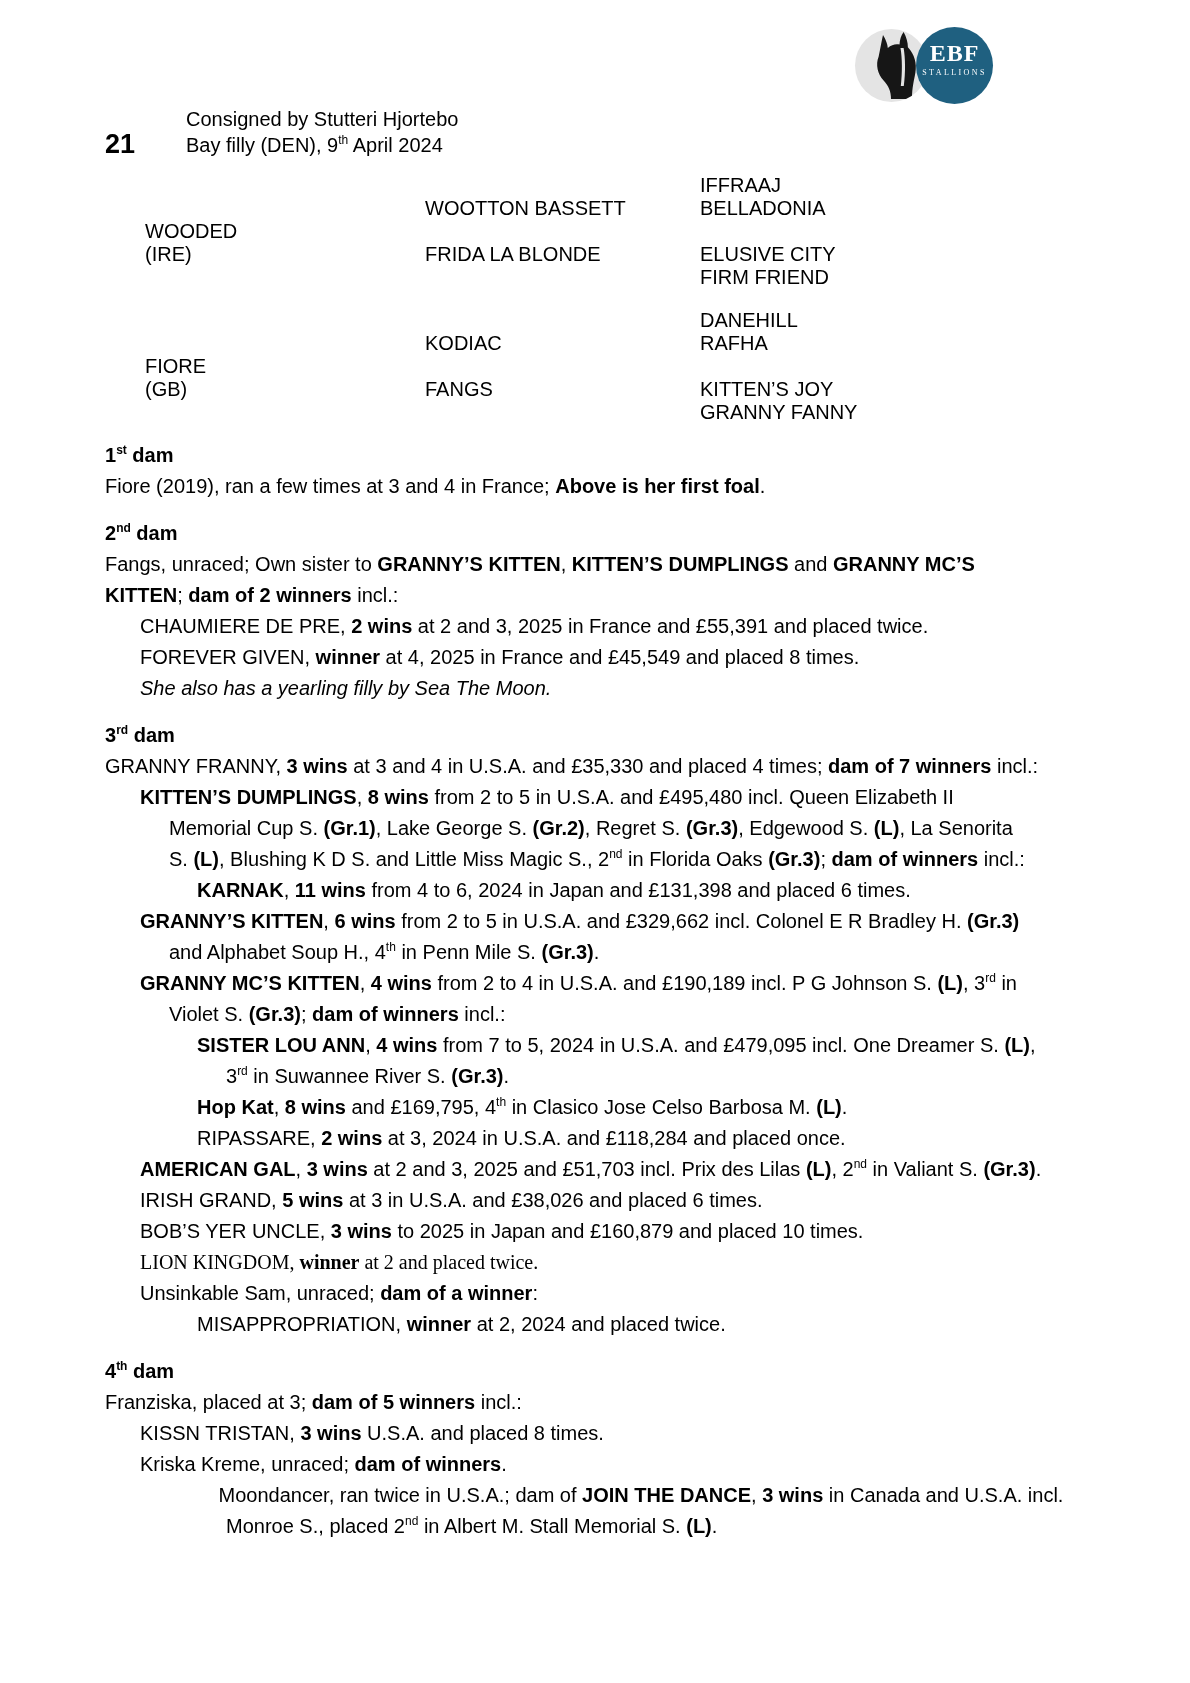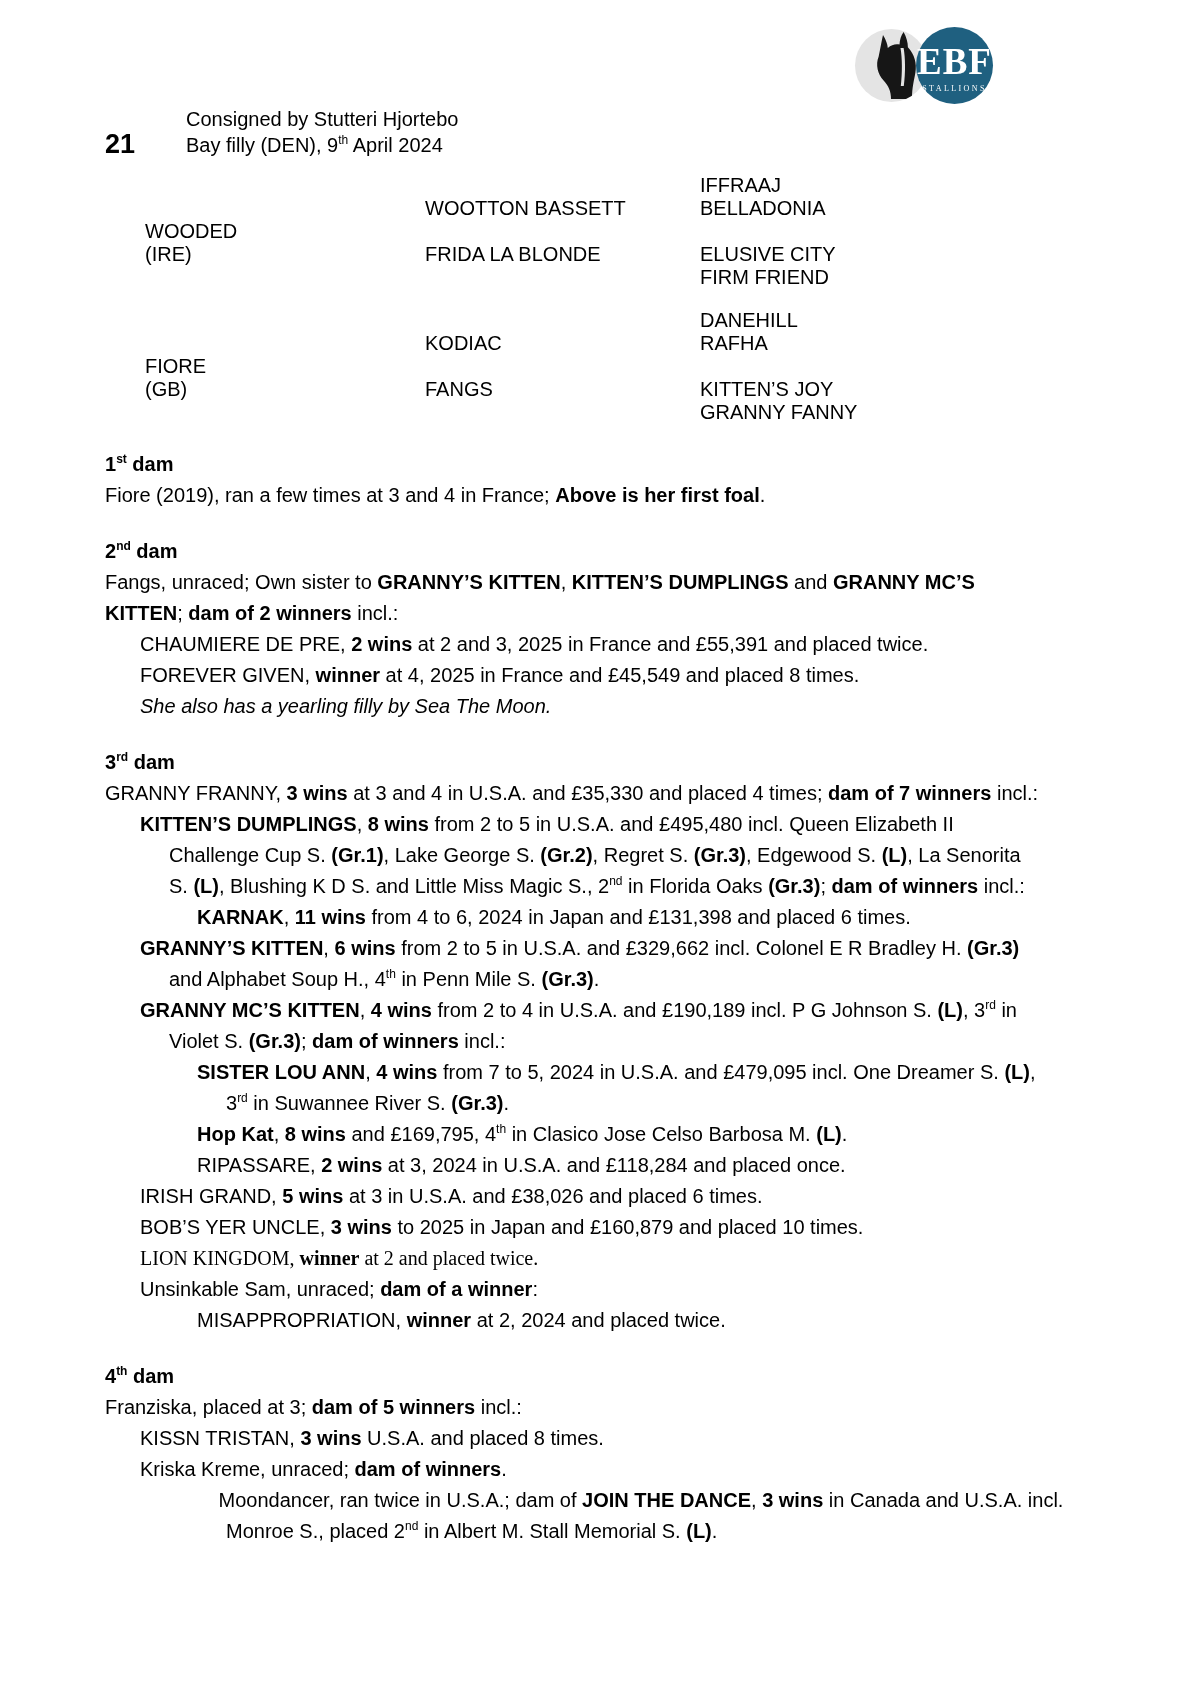--- a/index.html
+++ b/index.html
@@ -14,37 +14,37 @@
   sup { font-size:0.6em; vertical-align:super; line-height:0; }
 
   
   .logo { position:absolute; top:27px; left:855px; width:137px; height:77px; }
   .horse-circle { position:absolute; left:0; top:2px; width:73px; height:73px;
     border-radius:50%; background:#e4e4e4; overflow:hidden; }
   .horse-circle svg { position:absolute; left:6px; top:2px; }
   .ebf-circle { position:absolute; left:61px; top:0; width:77px; height:77px;
     border-radius:50%; background:#1f6080; color:#fff; text-align:center; }
   .ebf-text { font-family:"Liberation Serif", serif; font-weight:bold;
-    font-size:37px; letter-spacing:1px; margin-top:13px; }
+    font-size:24px; letter-spacing:1px; margin-top:13px; }
   .stallions-text { font-family:"Liberation Serif", serif; font-size:8px;
     letter-spacing:2.4px; margin-top:1px; }
 
   
   .lot-row { display:flex; margin-top:106px; align-items:flex-end; }
   .lot-number { font-size:27px; font-weight:bold; flex:0 0 81px; line-height:27px; }
   .consignor-block { font-size:20px; line-height:26px; }
 
   
   .pedigree { margin:16px 0 0 40px; }
   .ped-row { display:grid; grid-template-columns:280px 275px auto; height:23px;
     line-height:23px; white-space:nowrap; }
   .ped-gap { height:20px; }
 
   
-  .section { margin-top:25px; }
+  .section { margin-top:16px; }
   .dam-heading { font-weight:bold; line-height:31px; margin:0; }
   .line { line-height:31px; white-space:nowrap; }
 </style>
 </head>
 <body>
 
 <div class="page">
 
   <div class="logo">
     <div class="horse-circle">
@@ -133,31 +133,32 @@
           <div class="line" style="padding-left: 0px;"><span>Fangs, unraced; Own sister to </span><span class="b">GRANNY’S KITTEN</span><span>, </span><span class="b">KITTEN’S DUMPLINGS</span><span> and </span><span class="b">GRANNY MC’S</span></div>
           <div class="line" style="padding-left: 0px;"><span class="b">KITTEN</span><span>; </span><span class="b">dam of 2 winners</span><span> incl.:</span></div>
           <div class="line" style="padding-left: 35px;"><span>CHAUMIERE DE PRE, </span><span class="b">2 wins</span><span> at 2 and 3, 2025 in France and £55,391 and placed twice.</span></div>
           <div class="line" style="padding-left: 35px;"><span>FOREVER GIVEN, </span><span class="b">winner</span><span> at 4, 2025 in France and £45,549 and placed 8 times.</span></div>
           <div class="line" style="padding-left: 35px;"><span class="i">She also has a yearling filly by Sea The Moon.</span></div>
         </div>
         <div class="section">
           <div class="dam-heading"><span>3</span><sup>rd</sup><span> dam</span></div>
           <div class="line" style="padding-left: 0px;"><span>GRANNY FRANNY, </span><span class="b">3 wins</span><span> at 3 and 4 in U.S.A. and £35,330 and placed 4 times; </span><span class="b">dam of 7 winners</span><span> incl.:</span></div>
           <div class="line" style="padding-left: 35px;"><span class="b">KITTEN’S DUMPLINGS</span><span>, </span><span class="b">8 wins</span><span> from 2 to 5 in U.S.A. and £495,480 incl. Queen Elizabeth II</span></div>
-          <div class="line" style="padding-left: 64px;"><span>Challenge Cup S. </span><span class="b">(Gr.1)</span><span>, Lake George S. </span><span class="b">(Gr.2)</span><span>, Regret S. </span><span class="b">(Gr.3)</span><span>, Edgewood S. </span><span class="b">(L)</span><span>, La Senorita</span></div>
+          <div class="line" style="padding-left: 64px;"><span>Memorial Cup S. </span><span class="b">(Gr.1)</span><span>, Lake George S. </span><span class="b">(Gr.2)</span><span>, Regret S. </span><span class="b">(Gr.3)</span><span>, Edgewood S. </span><span class="b">(L)</span><span>, La Senorita</span></div>
           <div class="line" style="padding-left: 64px;"><span>S. </span><span class="b">(L)</span><span>, Blushing K D S. and Little Miss Magic S., 2</span><sup>nd</sup><span> in Florida Oaks </span><span class="b">(Gr.3)</span><span>; </span><span class="b">dam of winners</span><span> incl.:</span></div>
           <div class="line" style="padding-left: 92px;"><span class="b">KARNAK</span><span>, </span><span class="b">11 wins</span><span> from 4 to 6, 2024 in Japan and £131,398 and placed 6 times.</span></div>
           <div class="line" style="padding-left: 35px;"><span class="b">GRANNY’S KITTEN</span><span>, </span><span class="b">6 wins</span><span> from 2 to 5 in U.S.A. and £329,662 incl. Colonel E R Bradley H. </span><span class="b">(Gr.3)</span></div>
           <div class="line" style="padding-left: 64px;"><span>and Alphabet Soup H., 4</span><sup>th</sup><span> in Penn Mile S. </span><span class="b">(Gr.3)</span><span>.</span></div>
           <div class="line" style="padding-left: 35px;"><span class="b">GRANNY MC’S KITTEN</span><span>, </span><span class="b">4 wins</span><span> from 2 to 4 in U.S.A. and £190,189 incl. P G Johnson S. </span><span class="b">(L)</span><span>, 3</span><sup>rd</sup><span> in</span></div>
           <div class="line" style="padding-left: 64px;"><span>Violet S. </span><span class="b">(Gr.3)</span><span>; </span><span class="b">dam of winners</span><span> incl.:</span></div>
           <div class="line" style="padding-left: 92px;"><span class="b">SISTER LOU ANN</span><span>, </span><span class="b">4 wins</span><span> from 7 to 5, 2024 in U.S.A. and £479,095 incl. One Dreamer S. </span><span class="b">(L)</span><span>,</span></div>
           <div class="line" style="padding-left: 121px;"><span>3</span><sup>rd</sup><span> in Suwannee River S. </span><span class="b">(Gr.3)</span><span>.</span></div>
           <div class="line" style="padding-left: 92px;"><span class="b">Hop Kat</span><span>, </span><span class="b">8 wins</span><span> and £169,795, 4</span><sup>th</sup><span> in Clasico Jose Celso Barbosa M. </span><span class="b">(L)</span><span>.</span></div>
           <div class="line" style="padding-left: 92px;"><span>RIPASSARE, </span><span class="b">2 wins</span><span> at 3, 2024 in U.S.A. and £118,284 and placed once.</span></div>
+          <div class="line" style="padding-left: 35px;"><span class="b">AMERICAN GAL</span><span>, </span><span class="b">3 wins</span><span> at 2 and 3, 2025 and £51,703 incl. Prix des Lilas </span><span class="b">(L)</span><span>, 2</span><sup>nd</sup><span> in Valiant S. </span><span class="b">(Gr.3)</span><span>.</span></div>
           <div class="line" style="padding-left: 35px;"><span>IRISH GRAND, </span><span class="b">5 wins</span><span> at 3 in U.S.A. and £38,026 and placed 6 times.</span></div>
           <div class="line" style="padding-left: 35px;"><span>BOB’S YER UNCLE, </span><span class="b">3 wins</span><span> to 2025 in Japan and £160,879 and placed 10 times.</span></div>
           <div class="line" style="padding-left: 35px; font-family: Liberation Serif, serif;"><span>LION KINGDOM, </span><span class="b">winner</span><span> at 2 and placed twice.</span></div>
           <div class="line" style="padding-left: 35px;"><span>Unsinkable Sam, unraced; </span><span class="b">dam of a winner</span><span>:</span></div>
           <div class="line" style="padding-left: 92px;"><span>MISAPPROPRIATION, </span><span class="b">winner</span><span> at 2, 2024 and placed twice.</span></div>
         </div>
         <div class="section">
           <div class="dam-heading"><span>4</span><sup>th</sup><span> dam</span></div>
           <div class="line" style="padding-left: 0px;"><span>Franziska, placed at 3; </span><span class="b">dam of 5 winners</span><span> incl.:</span></div>
           <div class="line" style="padding-left: 35px;"><span>KISSN TRISTAN, </span><span class="b">3 wins</span><span> U.S.A. and placed 8 times.</span></div>

